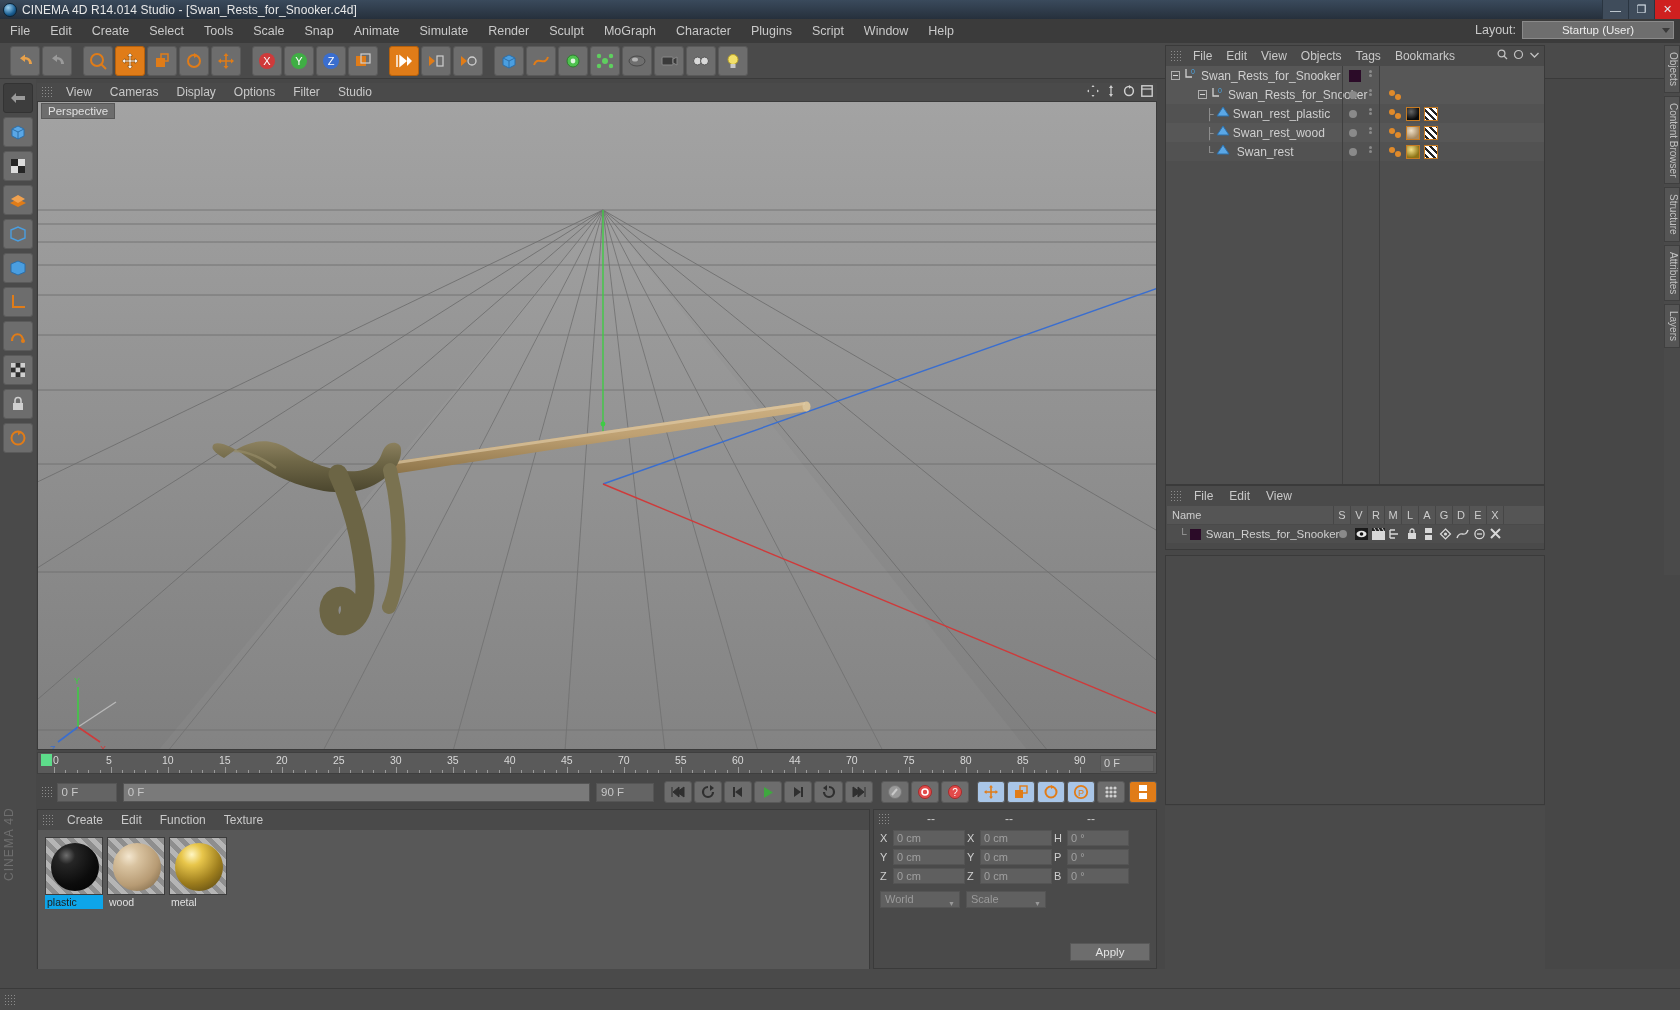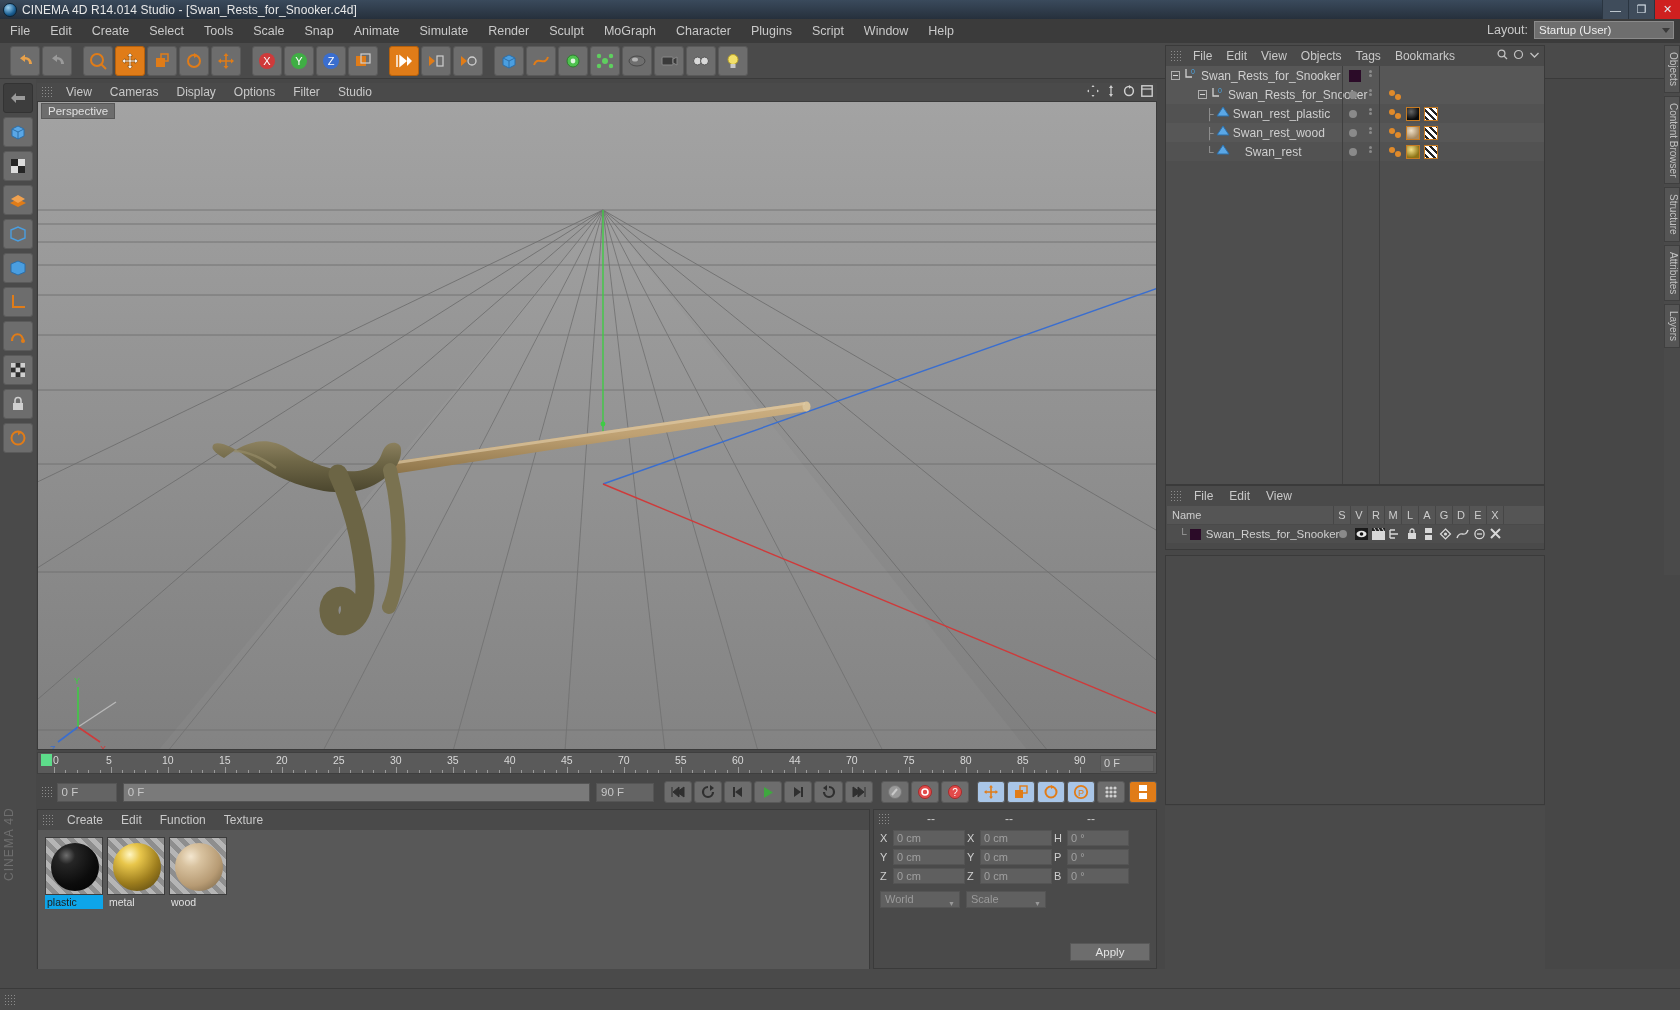--- a/index.html
+++ b/index.html
@@ -17,22 +17,22 @@
   #titlebar .tb-btns div { width:26px;height:19px;display:flex;align-items:center;justify-content:center;
     font-size:11px; color:#dfe8ef; background:#3f4c5b; border-left:1px solid #2a3541;}
   #titlebar .tb-btns div.close { background:#cf2020; }
 
   
   #menubar { position:absolute; left:0; top:19px; width:1680px; height:24px; background:#3b3b3b;
     display:flex; align-items:center; }
   #menubar .mi { padding:0 10px; height:24px; line-height:24px; color:#c9c9c9; font-size:12.5px; cursor:default; }
   #layoutbox { position:absolute; right:6px; top:2px; display:flex; align-items:center; gap:6px; }
   #layoutbox .lbl { color:#c9c9c9; font-size:12.5px; }
-  #layoutbox .sel { width:140px; height:18px; background:#6e6e6e; border:1px solid #8a8a8a;
-    color:#ededed; font-size:11.5px; padding:0 4px; line-height:16px; position:relative;}
+  #layoutbox .sel { width:152px; height:18px; background:#6e6e6e; border:1px solid #8a8a8a;
+    color:#ededed; font-size:11.5px; padding:0 4px; line-height:16px; position:relative;text-align:center;}
   #layoutbox .sel .arrow { position:absolute; right:3px; top:6px; width:0;height:0;
     border-left:4px solid transparent;border-right:4px solid transparent;border-top:5px solid #3a3a3a;}
 
   
   #toolbar { position:absolute; left:0; top:43px; width:1680px; height:36px; background:#4a4a4a;
     display:flex; align-items:center; border-bottom:1px solid #3a3a3a; }
   .tbtn { width:30px;height:30px;margin:0 1px; background:#6d6d6d; border:1px solid #5a5a5a;
     border-radius:3px; display:flex;align-items:center;justify-content:center; position:relative; }
   .tbtn.active { background:#e07c18; border-color:#b4600d; }
   .tsep { width:9px; }
@@ -749,29 +749,29 @@
   </div>
   <div class="mat-area">
     <div class="mat">
       <div class="sw">
         <div class="ball" style="background:radial-gradient(circle at 32% 26%, #6e6e6e 0%, #262626 18%, #0c0c0c 60%, #000 100%);"></div>
       </div>
       <div class="nm sel">plastic</div>
     </div>
     <div class="mat">
       <div class="sw">
+        <div class="ball" style="background:radial-gradient(circle at 33% 28%, #f3e6cf 0%, #d9c3a0 22%, #b79b74 62%, #6d5a3d 100%);"></div>
+      </div>
+      <div class="nm">wood</div>
+    </div>
+    <div class="mat">
+      <div class="sw">
         <div class="ball" style="background:radial-gradient(circle at 35% 24%, #fff6c2 0%, #e8c64b 22%, #9d7d1d 60%, #4b3c10 100%);"></div>
       </div>
       <div class="nm">metal</div>
-    </div>
-    <div class="mat">
-      <div class="sw">
-        <div class="ball" style="background:radial-gradient(circle at 33% 28%, #f3e6cf 0%, #d9c3a0 22%, #b79b74 62%, #6d5a3d 100%);"></div>
-      </div>
-      <div class="nm">wood</div>
     </div>
   </div>
 </div>
 
 <div id="coords">
   <div class="cm-head">
     <div class="dots"></div>
     <span style="width:74px;text-align:center">--</span>
     <span style="width:82px;text-align:center">--</span>
     <span style="width:82px;text-align:center">--</span>
@@ -937,21 +937,21 @@
       <span class="ocol checkerchip" style="left:258px;top:3px"></span>
     </div>
 
     <div class="orow">
       <span style="margin-left:40px;color:#a0a0a0;font-size:11px">└</span>
       <span style="margin-left:2px">
         <svg width="14" height="12" viewBox="0 0 14 12">
             <path d="M7 1 L13 10 L1 10 Z" fill="#5aa7e6" stroke="#2d6fa8"></path>
           </svg>
       </span>
-      <span class="oname" style="margin-left:15px">Swan_rest</span>
+      <span class="oname" style="margin-left:7px">Swan_rest</span>
       <span class="ocol dotg" style="left:183px;top:6px"></span>
       <span class="ocol dot3" style="left:203px;top:4px">
           <i></i>
           <i></i>
         </span>
       <span class="ocol" style="left:222px;top:4px">
         <svg width="16" height="12" viewBox="0 0 16 12">
             <circle cx="4" cy="4" r="3" fill="#e08a2a"></circle>
             <circle cx="10" cy="8" r="3" fill="#e08a2a"></circle>
           </svg>

